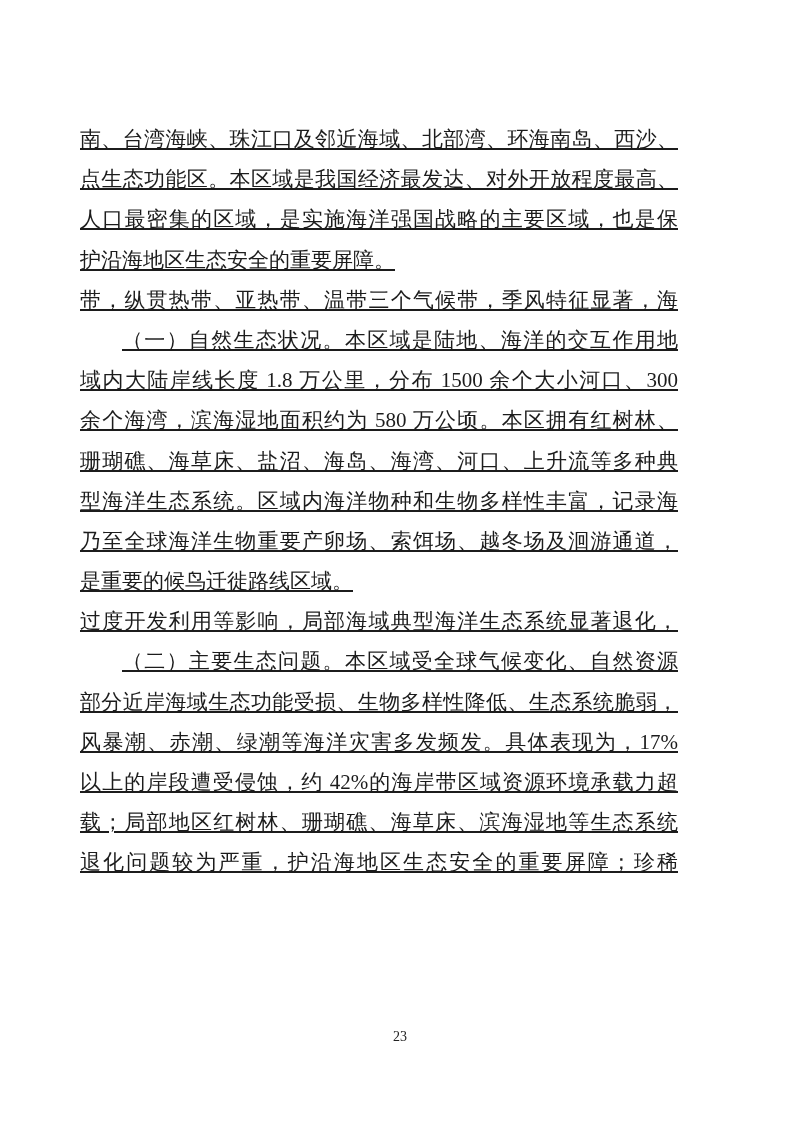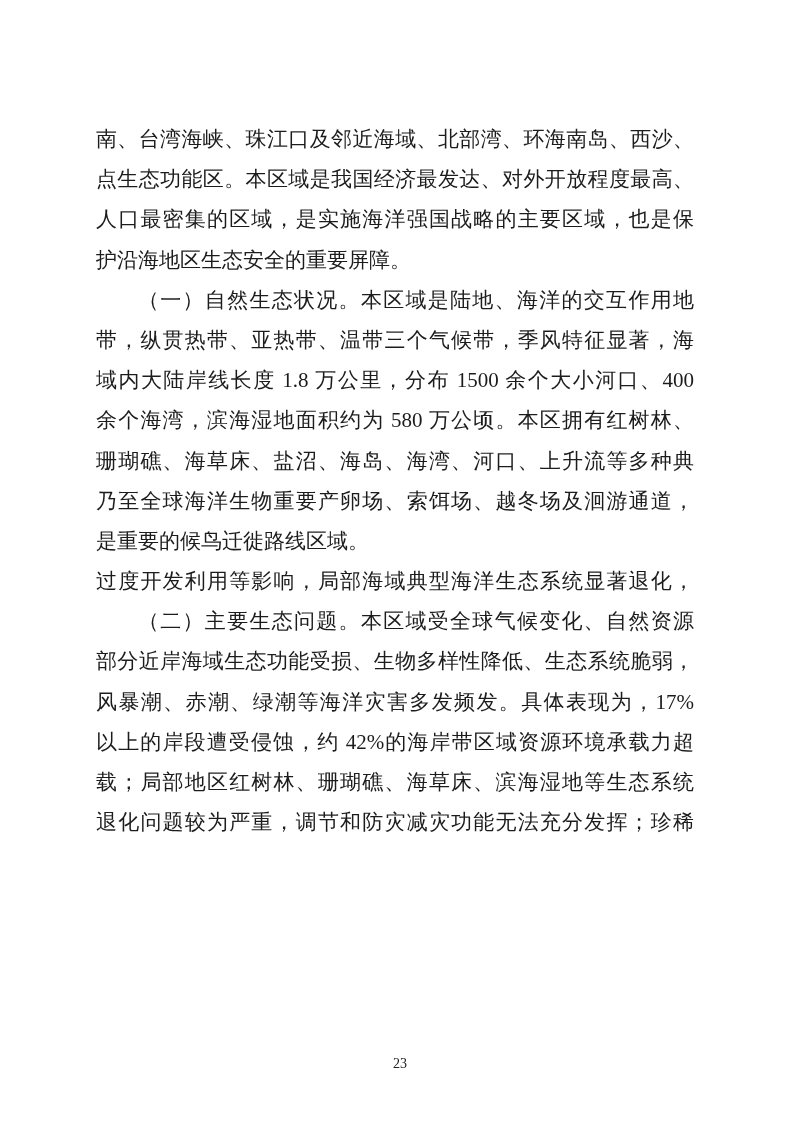--- a/index.html
+++ b/index.html
@@ -11,23 +11,24 @@
     position: relative;
     width: 800px;
     height: 1131px;
     background: #ffffff;
     font-family: "Liberation Serif", "DejaVu Serif", serif;
     color: #1c1c1c;
     overflow: hidden;
   }
   .text-block {
     position: absolute;
-    left: 96px;
+    left: 80px;
     top: 119px;
     width: 598px;
+    text-decoration: underline;
   }
   .line {
     height: 40.2px;
     line-height: 40.2px;
     font-size: 21px;
     white-space: normal;
     text-align: left;
   }
   .line.justified {
     text-align: justify;
@@ -38,41 +39,41 @@
   }
   .page-number {
     position: absolute;
     top: 1028px;
     left: 0;
     width: 100%;
     text-align: center;
     font-size: 14px;
     line-height: 18px;
     color: #222222;
-    margin-top: 27px;
   }
 </style>
 </head>
 <body>
 
 <div class="page">
   <div class="text-block">
       <div class="line justified">南、台湾海峡、珠江口及邻近海域、北部湾、环海南岛、西沙、</div>
       <div class="line justified">点生态功能区。本区域是我国经济最发达、对外开放程度最高、</div>
       <div class="line justified">人口最密集的区域，是实施海洋强国战略的主要区域，也是保</div>
       <div class="line">护沿海地区生态安全的重要屏障。</div>
+      <div class="line justified">带，纵贯热带、亚热带、温带三个气候带，季风特征显著，海</div>
       <div class="line justified indented">（一）自然生态状况。本区域是陆地、海洋的交互作用地</div>
-      <div class="line justified">带，纵贯热带、亚热带、温带三个气候带，季风特征显著，海</div>
-      <div class="line justified">域内大陆岸线长度 1.8 万公里，分布 1500 余个大小河口、400</div>
+      <div class="line justified">域内大陆岸线长度 1.8 万公里，分布 1500 余个大小河口、300</div>
       <div class="line justified">余个海湾，滨海湿地面积约为 580 万公顷。本区拥有红树林、</div>
       <div class="line justified">珊瑚礁、海草床、盐沼、海岛、海湾、河口、上升流等多种典</div>
+      <div class="line justified">型海洋生态系统。区域内海洋物种和生物多样性丰富，记录海</div>
       <div class="line justified">乃至全球海洋生物重要产卵场、索饵场、越冬场及洄游通道，</div>
       <div class="line">是重要的候鸟迁徙路线区域。</div>
       <div class="line justified">过度开发利用等影响，局部海域典型海洋生态系统显著退化，</div>
       <div class="line justified indented">（二）主要生态问题。本区域受全球气候变化、自然资源</div>
       <div class="line justified">部分近岸海域生态功能受损、生物多样性降低、生态系统脆弱，</div>
       <div class="line justified">风暴潮、赤潮、绿潮等海洋灾害多发频发。具体表现为，17%</div>
       <div class="line justified">以上的岸段遭受侵蚀，约 42%的海岸带区域资源环境承载力超</div>
       <div class="line justified">载；局部地区红树林、珊瑚礁、海草床、滨海湿地等生态系统</div>
-      <div class="line justified">退化问题较为严重，调节和防灾减灾功能无法充分发挥；珍稀</div>
+      <div class="line justified">退化问题较为严重，护沿海地区生态安全的重要屏障；珍稀</div>
     </div>
   <div class="page-number">23</div>
 </div>
 
 </body></html>

